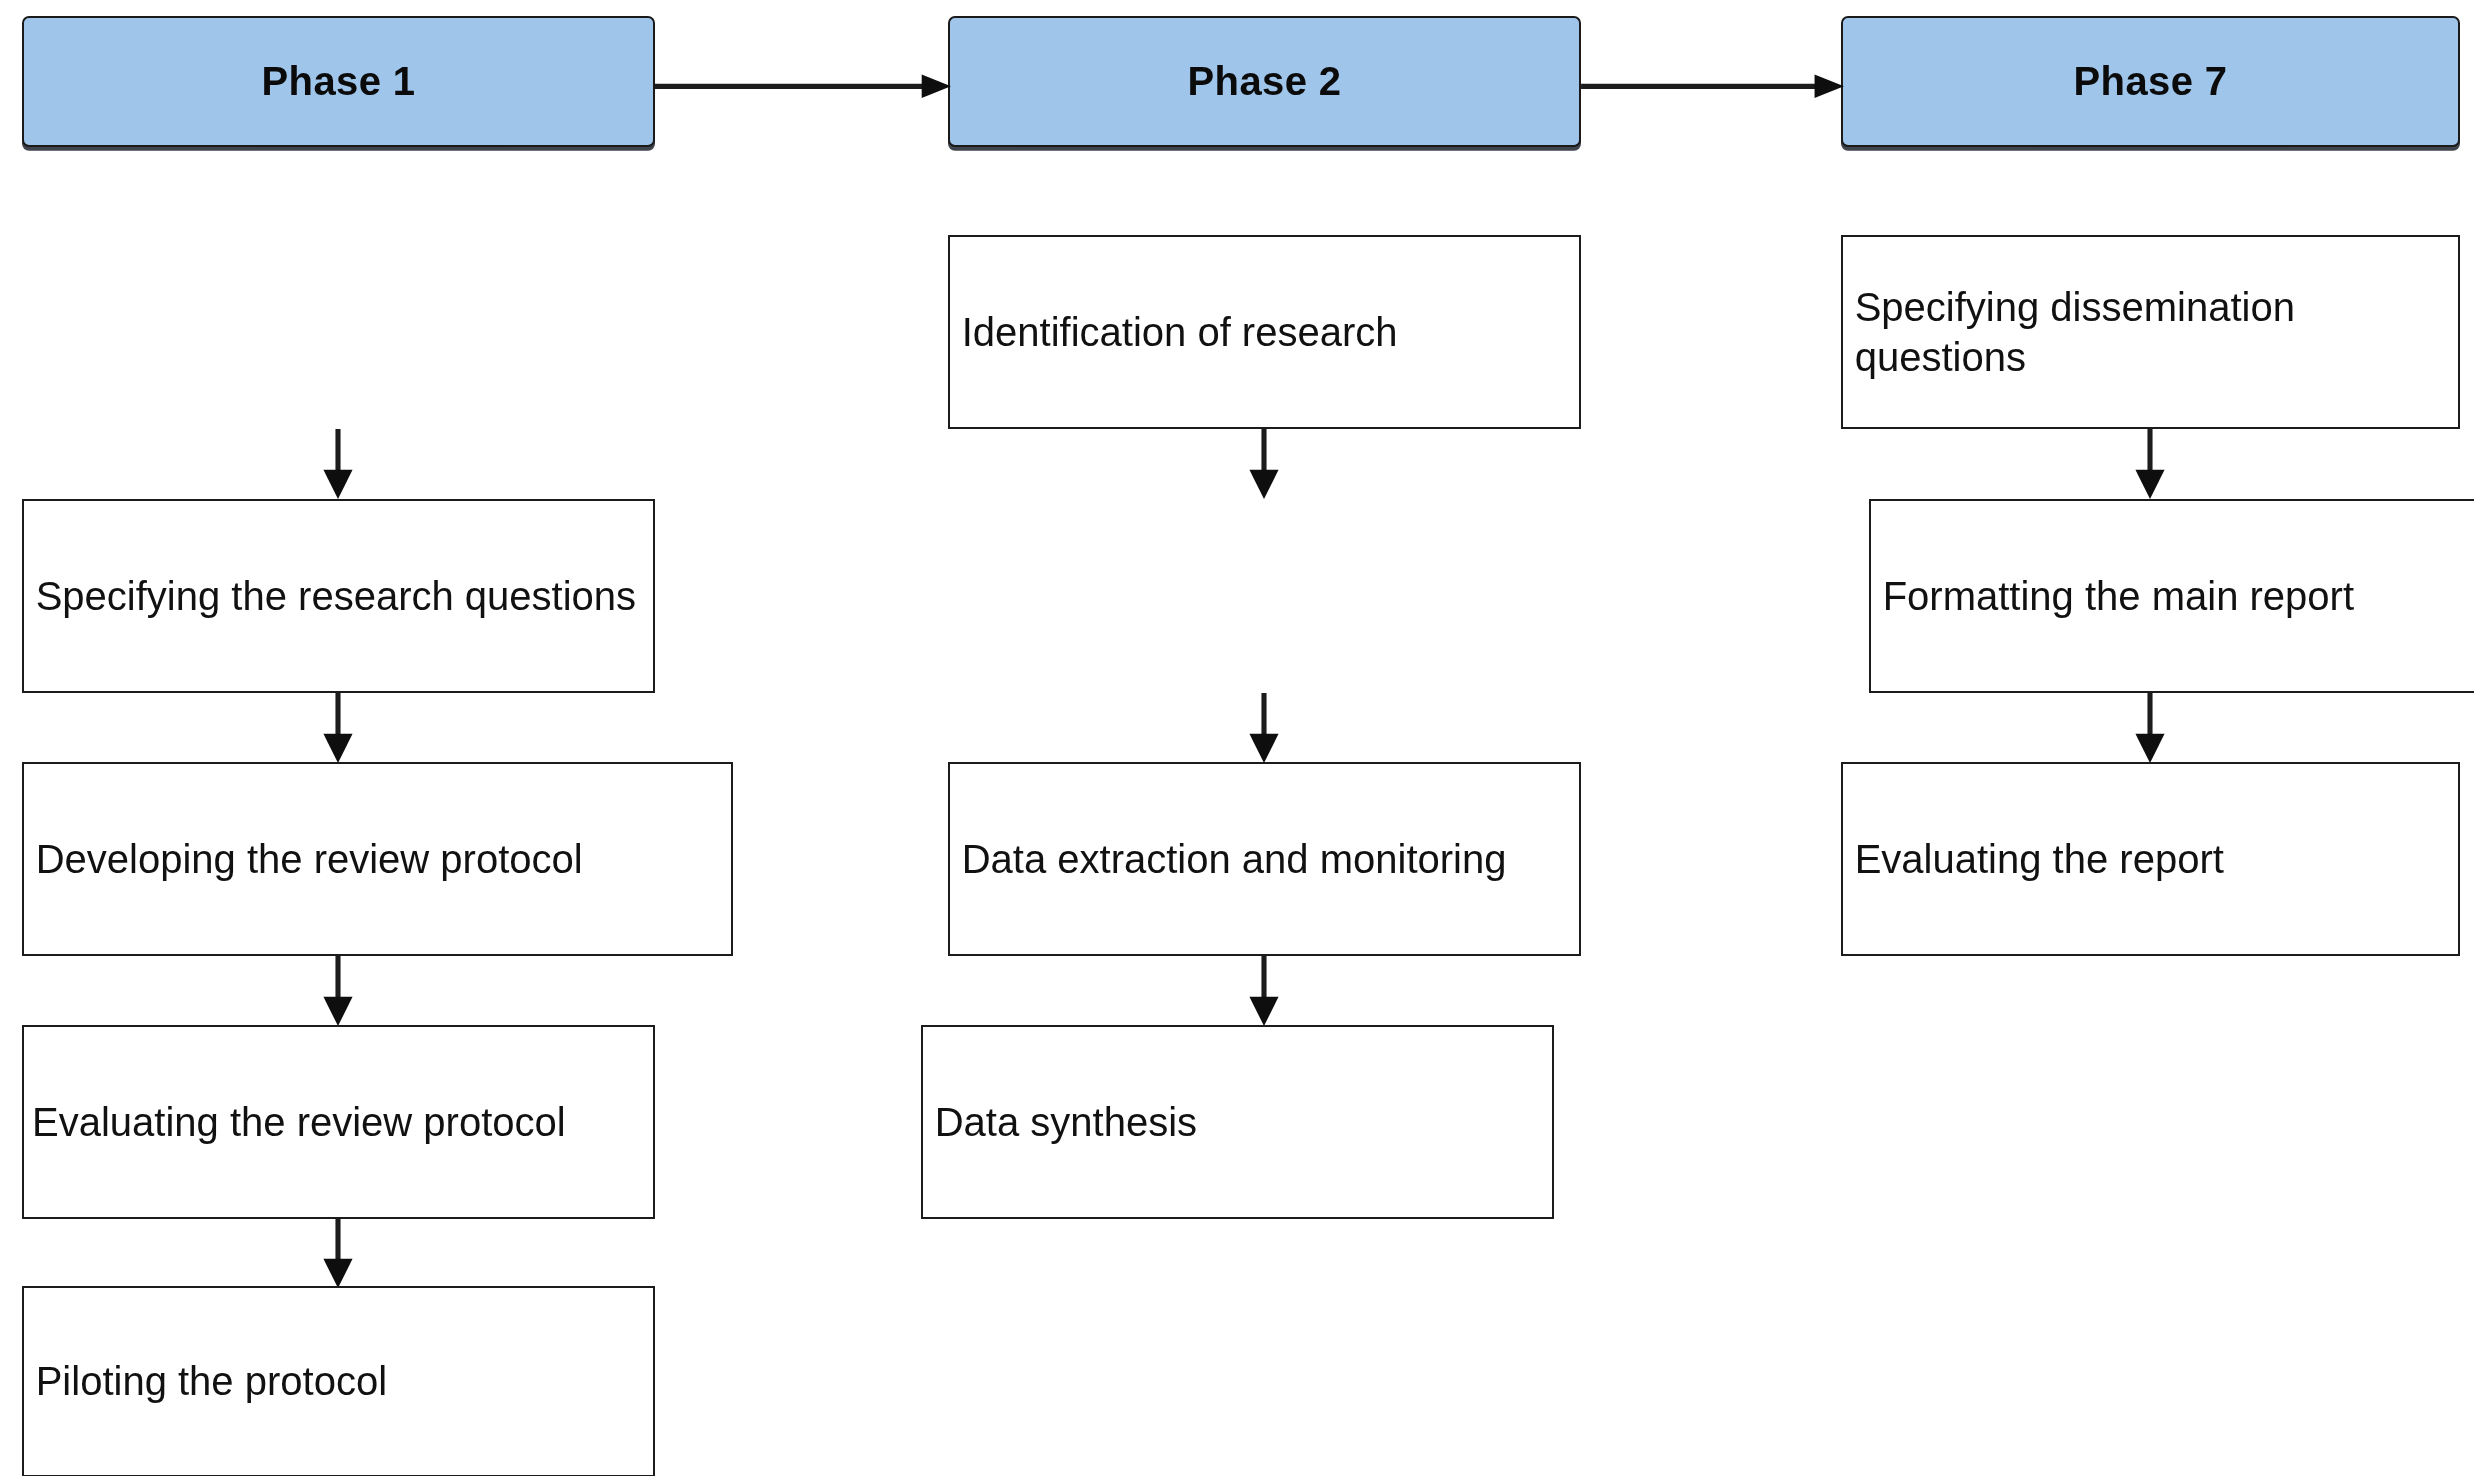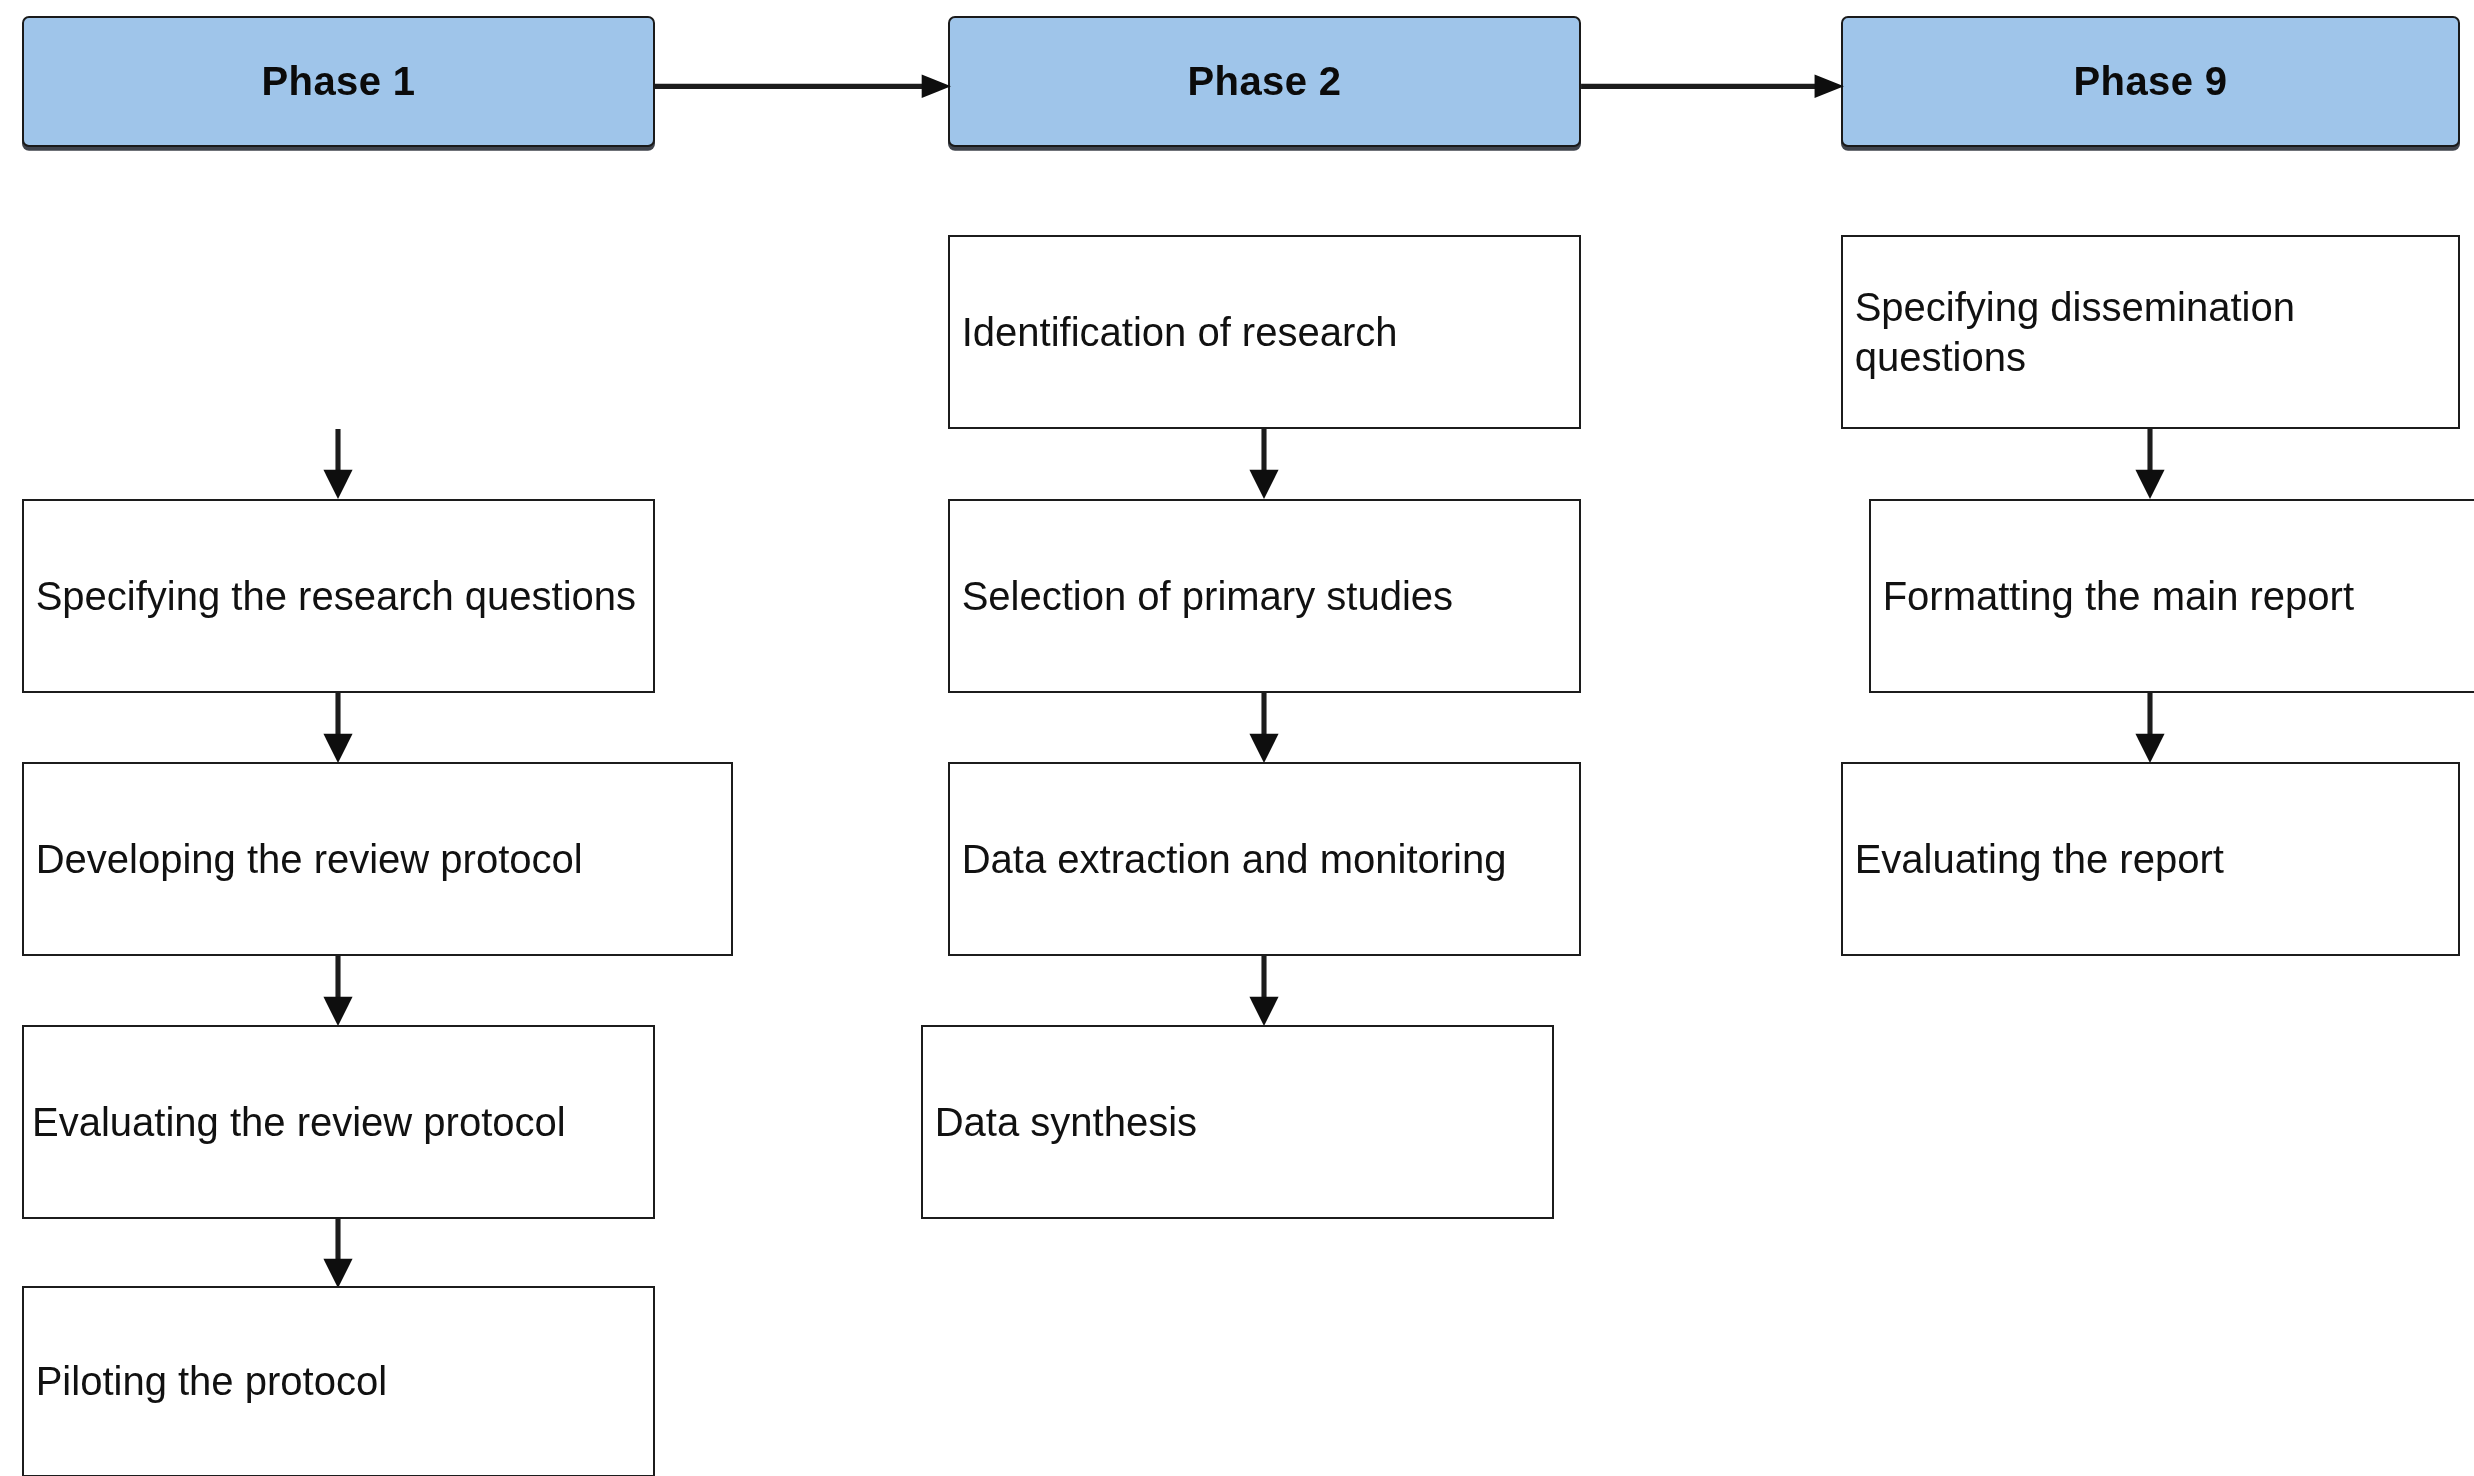--- a/index.html
+++ b/index.html
@@ -53,21 +53,21 @@
 
   <div class="phase-header" style="left:22px;top:16px;width:633px;height:131px;">
     <span class="phase-label">Phase 1</span>
   </div>
 
   <div class="phase-header" style="left:948px;top:16px;width:633px;height:131px;">
     <span class="phase-label">Phase 2</span>
   </div>
 
   <div class="phase-header" style="left:1841px;top:16px;width:619px;height:131px;">
-    <span class="phase-label">Phase 9</span>
+    <span class="phase-label">Phase 7</span>
   </div>
 
   <div class="arrow-h" style="left:655px;top:79px;width:296px;height:14.7px;">
     <svg width="296" height="14.7" viewBox="0 0 404 20">
       <line x1="0" y1="10" x2="368" y2="10" stroke="#1C1C1C" stroke-width="7"></line>
       <polygon points="404,10 364,-6 364,26" fill="#0E0E0E"></polygon>
     </svg>
   </div>
 
   <div class="arrow-h" style="left:1581px;top:79px;width:263px;height:14.7px;">
@@ -126,23 +126,20 @@
     <span class="step-label">Identification of research</span>
   </div>
 
   <div class="arrow-v" style="left:1242px;top:429px;width:44px;height:70px;">
     <svg width="44" height="70" viewBox="0 0 60 96">
       <line x1="30" y1="0" x2="30" y2="64" stroke="#1C1C1C" stroke-width="7"></line>
       <polygon points="30,96 10,56 50,56" fill="#0E0E0E"></polygon>
     </svg>
   </div>
 
-  <div class="step-box" style="left:948px;top:499px;width:633px;height:194px;">
-    <span class="step-label">Selection of primary studies</span>
-  </div>
 
   <div class="arrow-v" style="left:1242px;top:693px;width:44px;height:70px;">
     <svg width="44" height="70" viewBox="0 0 60 96">
       <line x1="30" y1="0" x2="30" y2="64" stroke="#1C1C1C" stroke-width="7"></line>
       <polygon points="30,96 10,56 50,56" fill="#0E0E0E"></polygon>
     </svg>
   </div>
 
   <div class="step-box" style="left:948px;top:762px;width:633px;height:194px;">
     <span class="step-label">Data extraction and monitoring</span>

